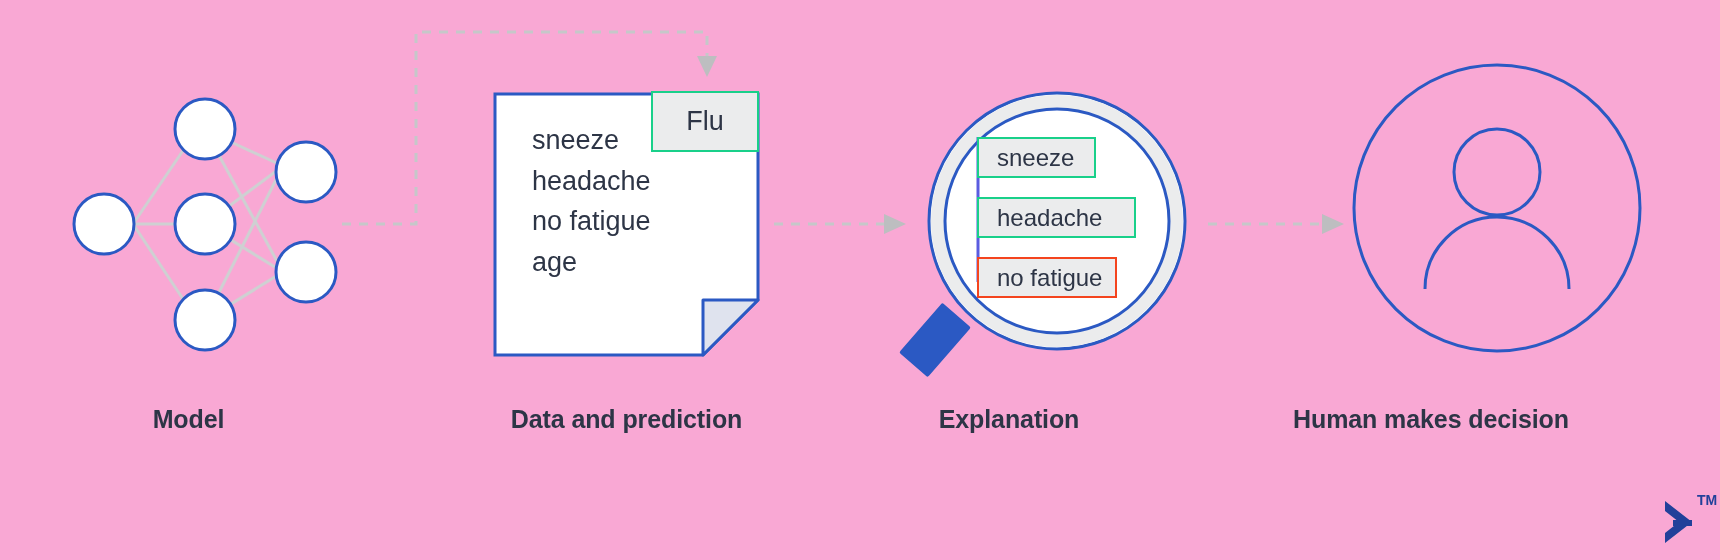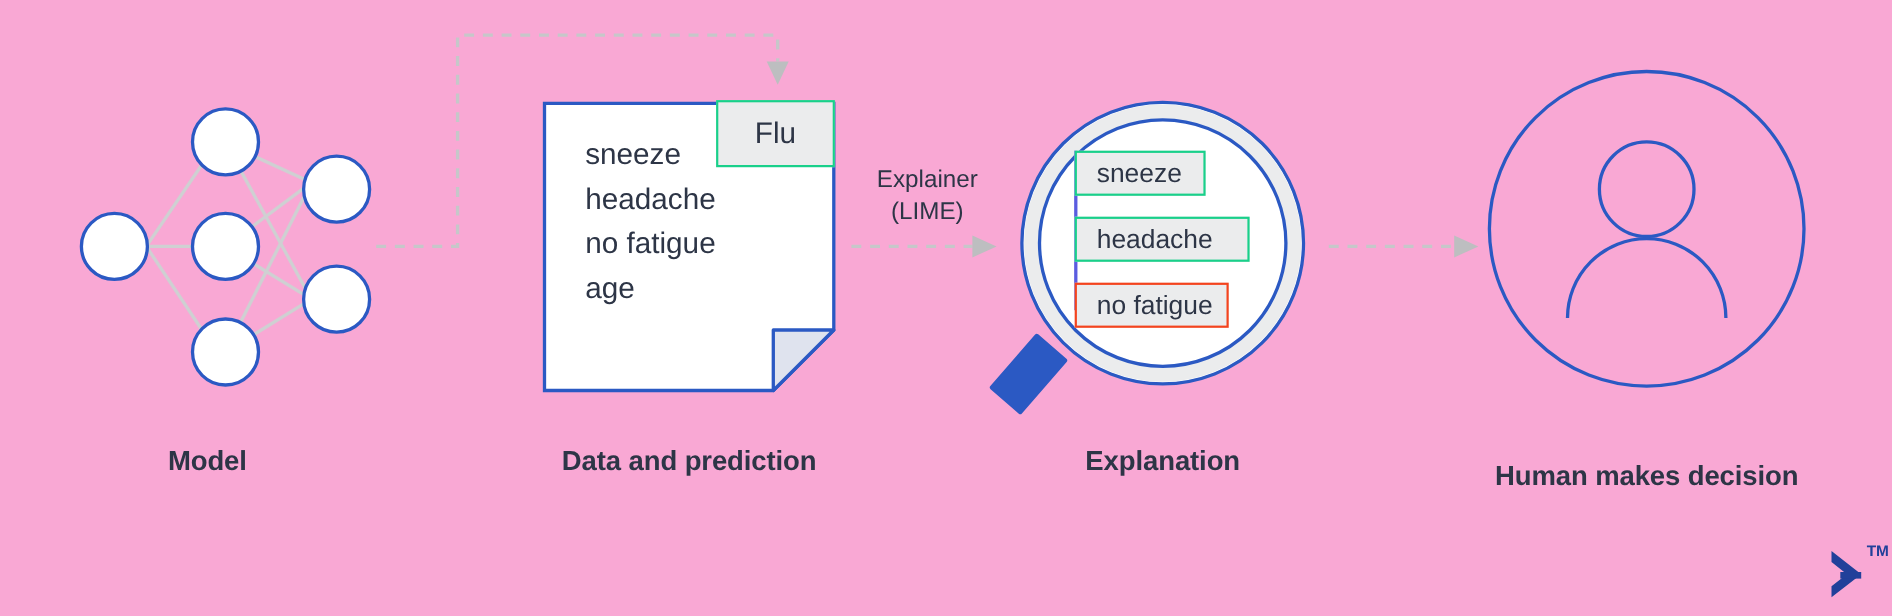--- a/index.html
+++ b/index.html
@@ -193,39 +193,35 @@
       <div>sneeze</div>
       <div>headache</div>
       <div>no fatigue</div>
       <div>age</div>
     </div>
     <div id="flu-badge">
       <span>Flu</span>
     </div>
   </div>
 
-  <div id="explainer-label">
-    <div>Explainer</div>
-    <div>(LIME)</div>
-  </div>
 
   <div id="exp-bars">
     <div class="exp-bar pos" style="width:119px">
       <span>sneeze</span>
     </div>
     <div class="exp-gap"></div>
     <div class="exp-bar pos" style="width:159px">
       <span>headache</span>
     </div>
     <div class="exp-gap"></div>
     <div class="exp-bar neg" style="width:140px">
       <span>no fatigue</span>
     </div>
   </div>
 
   <div class="caption" style="left:106px; width:165px;">Model</div>
   <div class="caption" style="left:444px; width:365px;">Data and prediction</div>
-  <div class="caption" style="left:902px; width:310px;">Explanation</div>
-  <div class="caption" style="left:1317px; width:360px;margin-top:14px;">Human makes decision</div>
+  <div class="caption" style="left:854px; width:310px;">Explanation</div>
+  <div class="caption" style="left:1251px; width:360px;">Human makes decision</div>
 
   <div id="brand-tm">TM</div>
 
 </div>
 
 </body></html>

